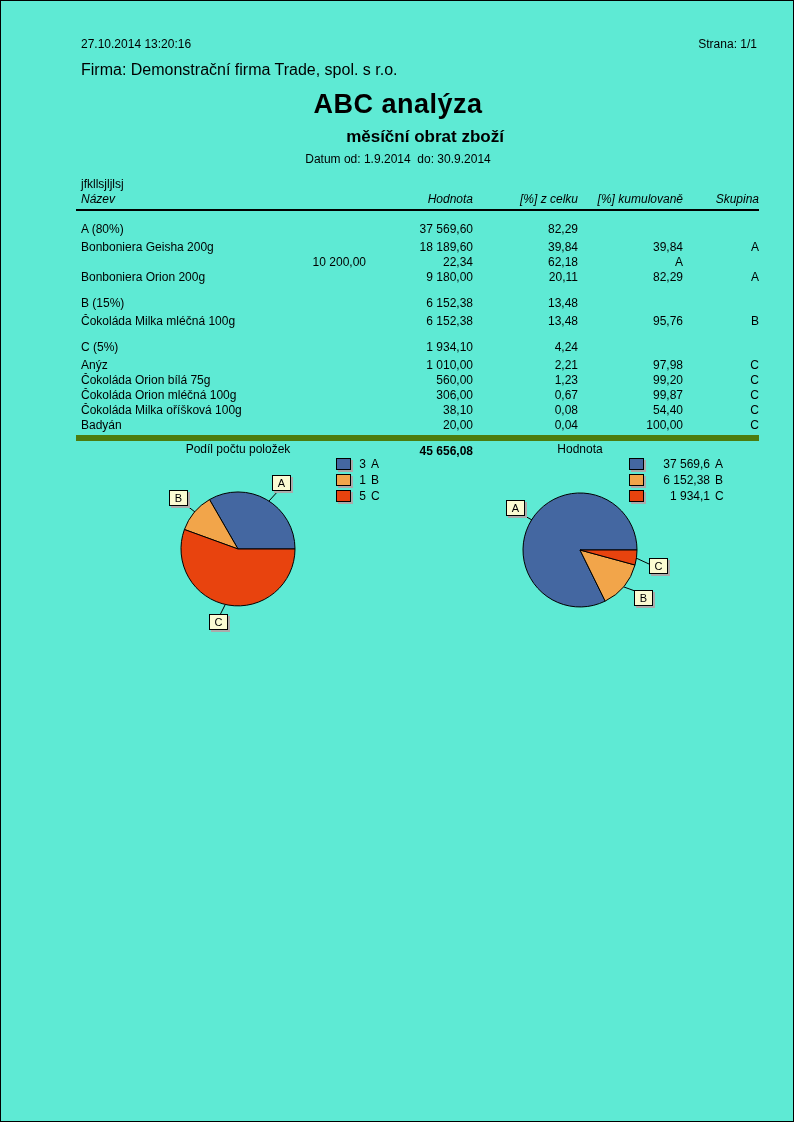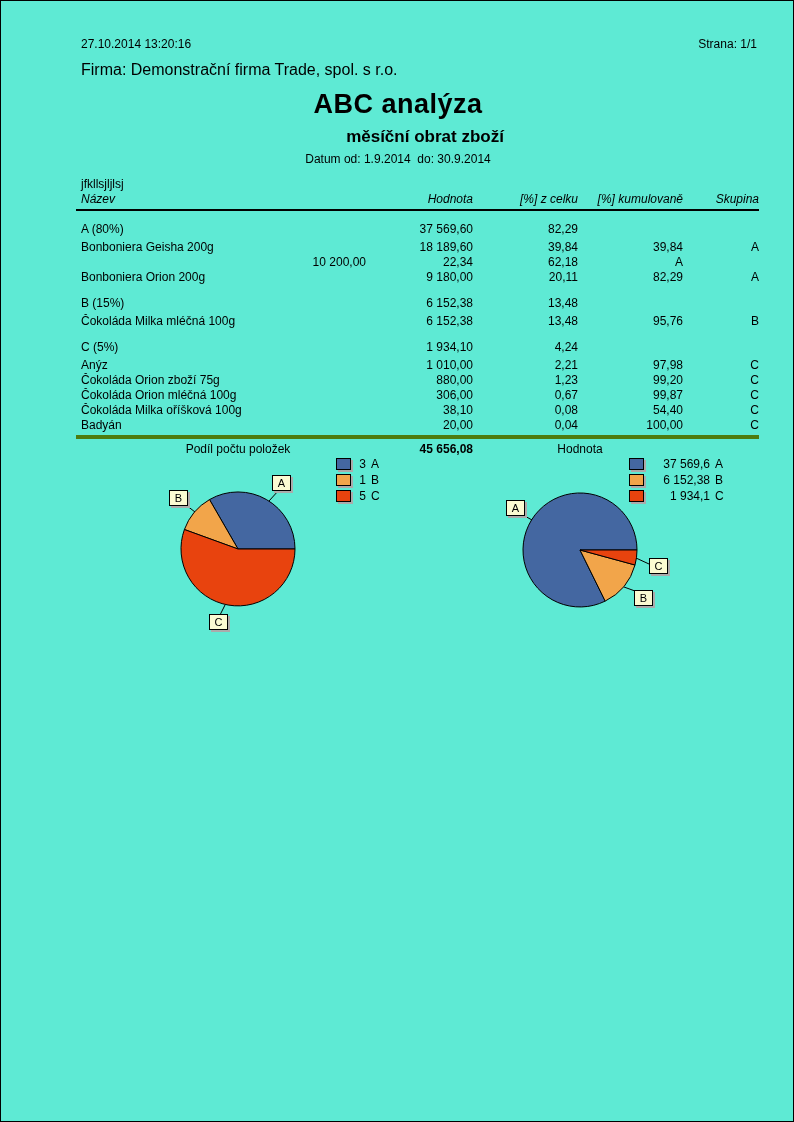--- a/index.html
+++ b/index.html
@@ -20,21 +20,21 @@
   .table{position:absolute;left:75px;top:176px;width:683px;font-size:12px;}
   .note{height:15px;line-height:15px;padding-left:5px;}
   .thead,.trow,.totalrow{display:grid;grid-template-columns:290px 107px 105px 105px 76px;
         white-space:nowrap;}
   .thead{border-bottom:2px solid #000;padding-bottom:3px;line-height:14px;font-style:italic;}
   .tc{overflow:hidden;}
   .tc.c0{text-align:left;padding-left:5px;}
   .tc.c1,.tc.c2,.tc.c3,.tc.c4{text-align:right;}
   .trow{height:15px;line-height:15px;}
   .trow.group{font-weight:normal;margin-top:11px;margin-bottom:3px;}
-  .totalrow{border-top:4px solid #4d7c0f;margin-top:2px;padding-top:3px;
+  .totalrow{border-top:6px solid #4d7c0f;margin-top:2px;padding-top:3px;
             font-weight:bold;line-height:15px;}
   
   .chart{position:absolute;width:310px;height:212px;}
   .chart svg{position:absolute;left:0;top:0;}
   .ctitle{position:absolute;top:3px;text-align:center;font-size:12px;}
   .legend{position:absolute;}
   .lrow{display:flex;align-items:center;height:16px;font-size:12px;}
   .swatch{display:inline-block;width:13px;height:10px;border:1px solid #000;
           box-shadow:2px 2px 0 #ababab;margin-right:6px;flex:none;}
   .lval{display:inline-block;text-align:right;white-space:pre;}
@@ -120,22 +120,22 @@
           <div class="tc c4"></div>
         </div>
         <div class="trow item">
           <div class="tc c0">Anýz</div>
           <div class="tc c1">1 010,00</div>
           <div class="tc c2">2,21</div>
           <div class="tc c3">97,98</div>
           <div class="tc c4">C</div>
         </div>
         <div class="trow item">
-          <div class="tc c0">Čokoláda Orion zboží 75g</div>
-          <div class="tc c1">880,00</div>
+          <div class="tc c0">Čokoláda Orion bílá 75g</div>
+          <div class="tc c1">560,00</div>
           <div class="tc c2">1,23</div>
           <div class="tc c3">99,20</div>
           <div class="tc c4">C</div>
         </div>
         <div class="trow item">
           <div class="tc c0">Čokoláda Orion mléčná 100g</div>
           <div class="tc c1">306,00</div>
           <div class="tc c2">0,67</div>
           <div class="tc c3">99,87</div>
           <div class="tc c4">C</div>

